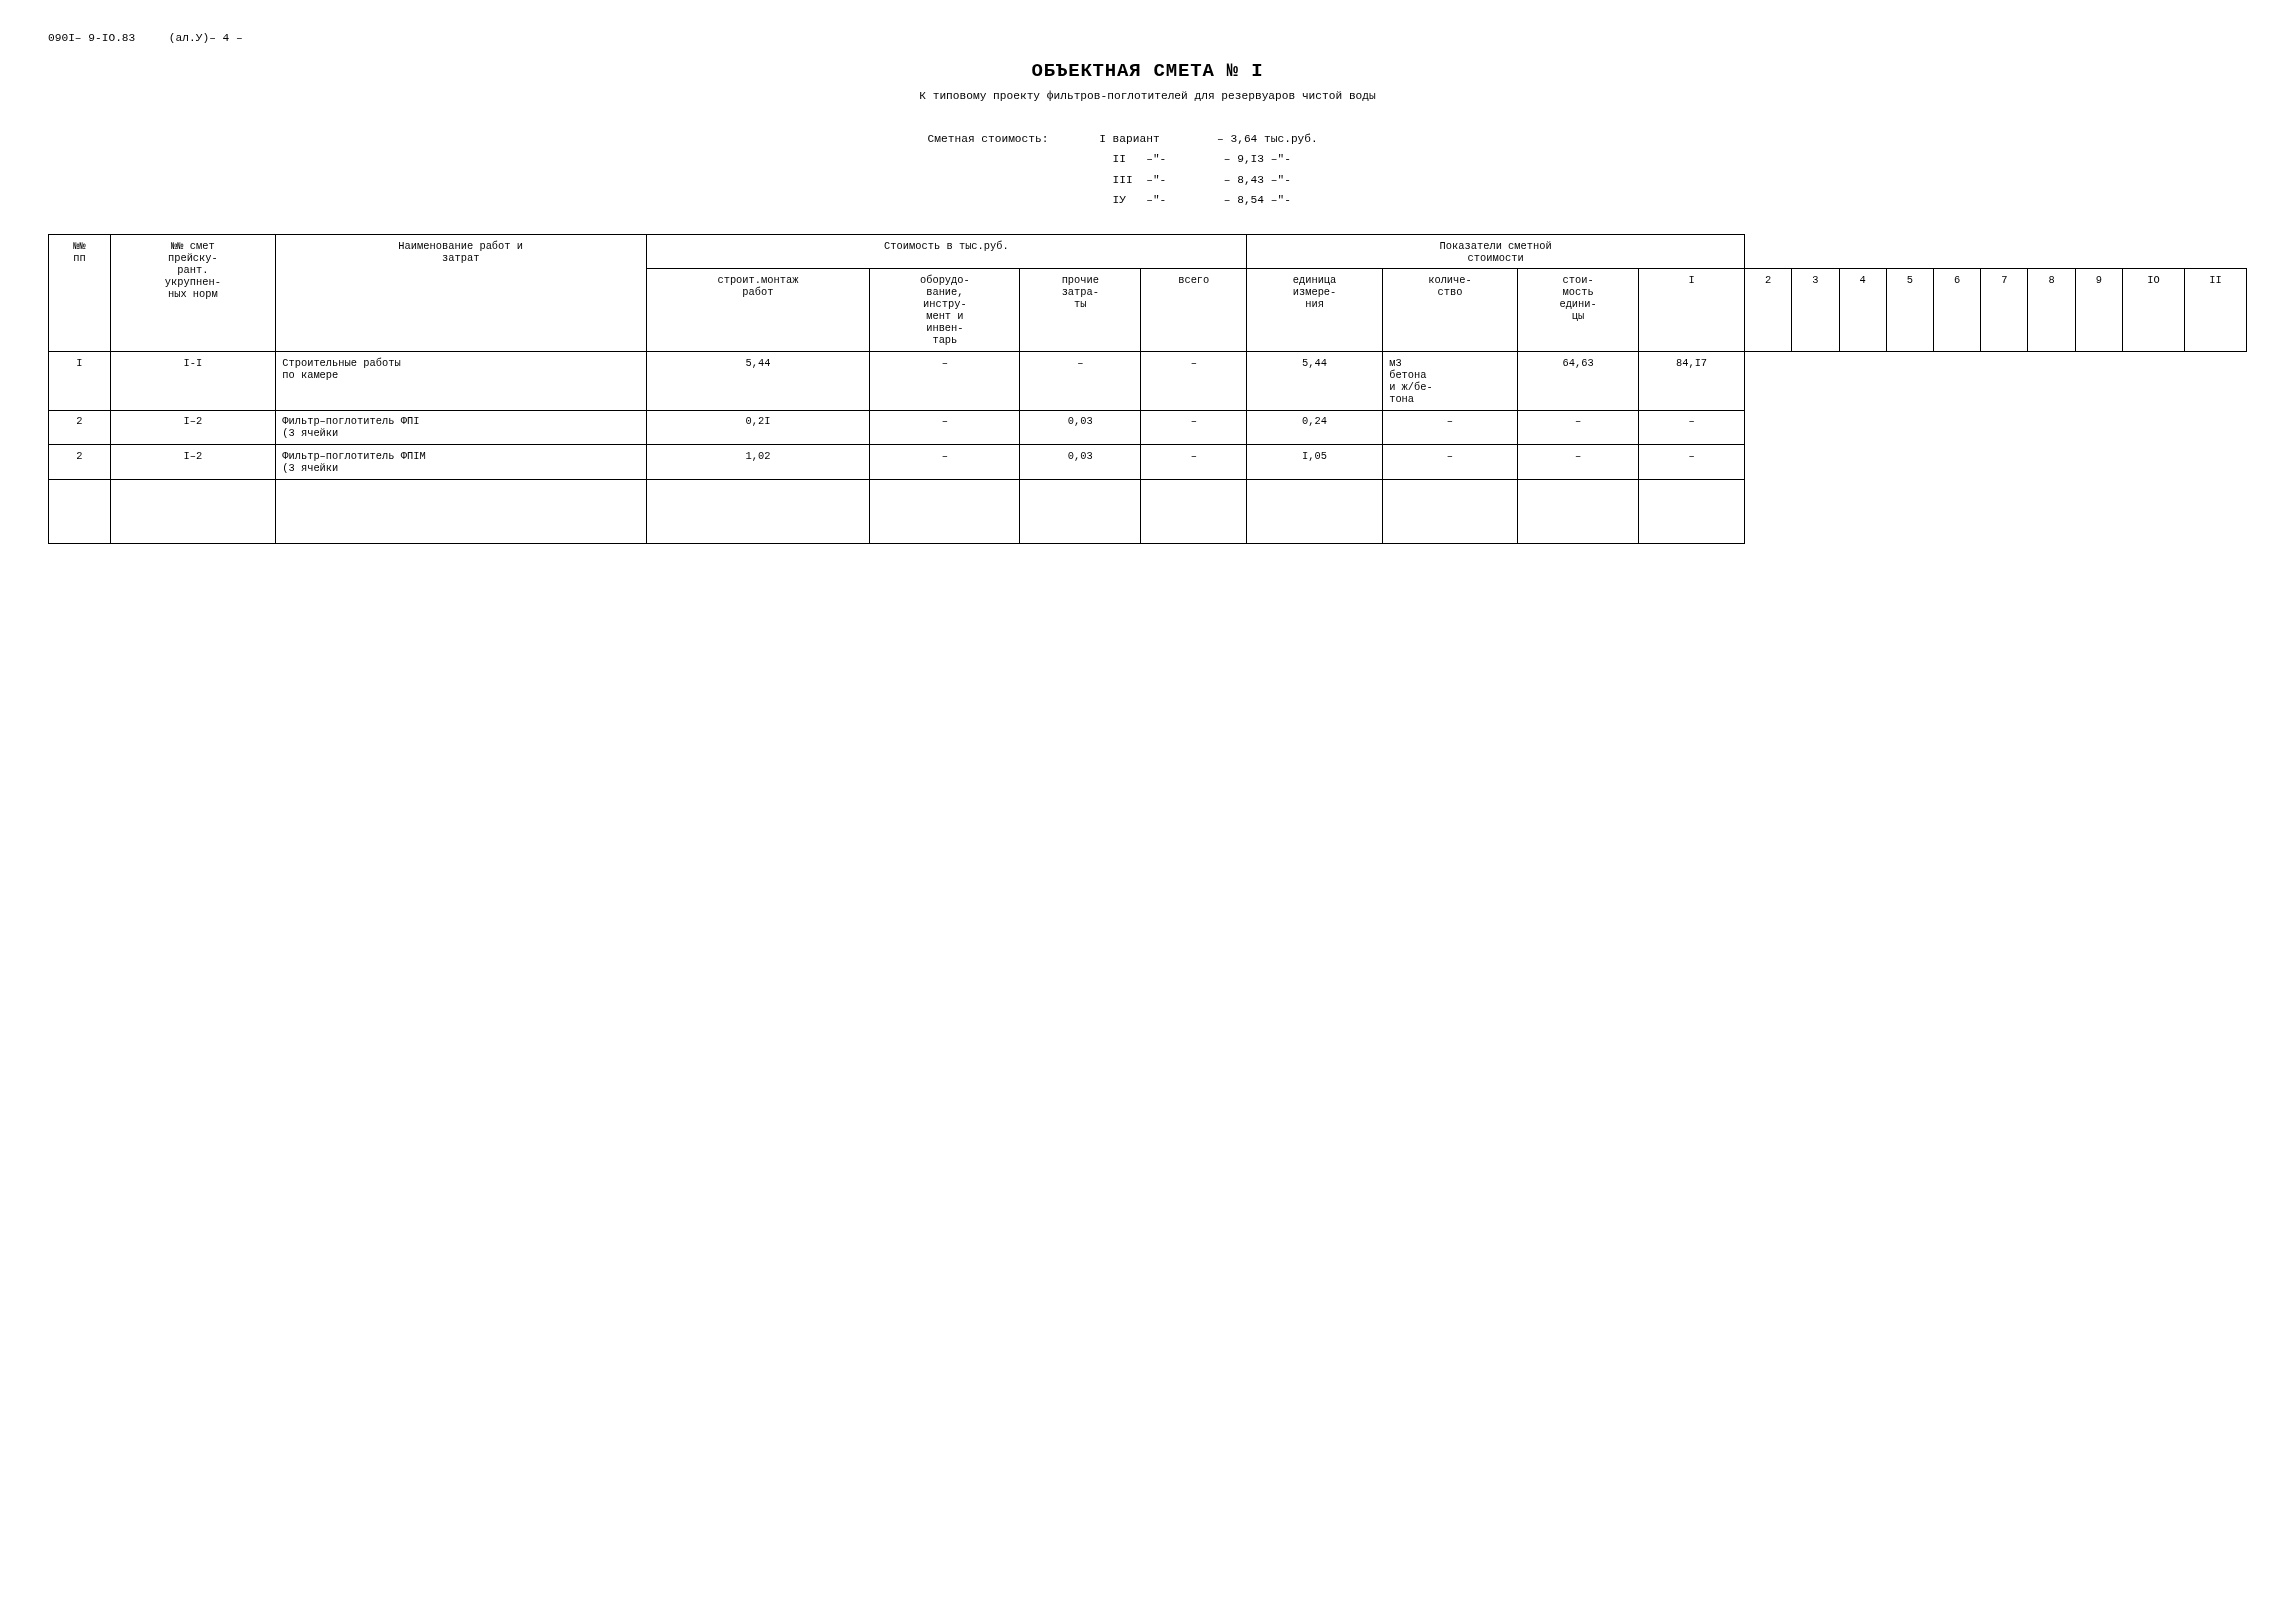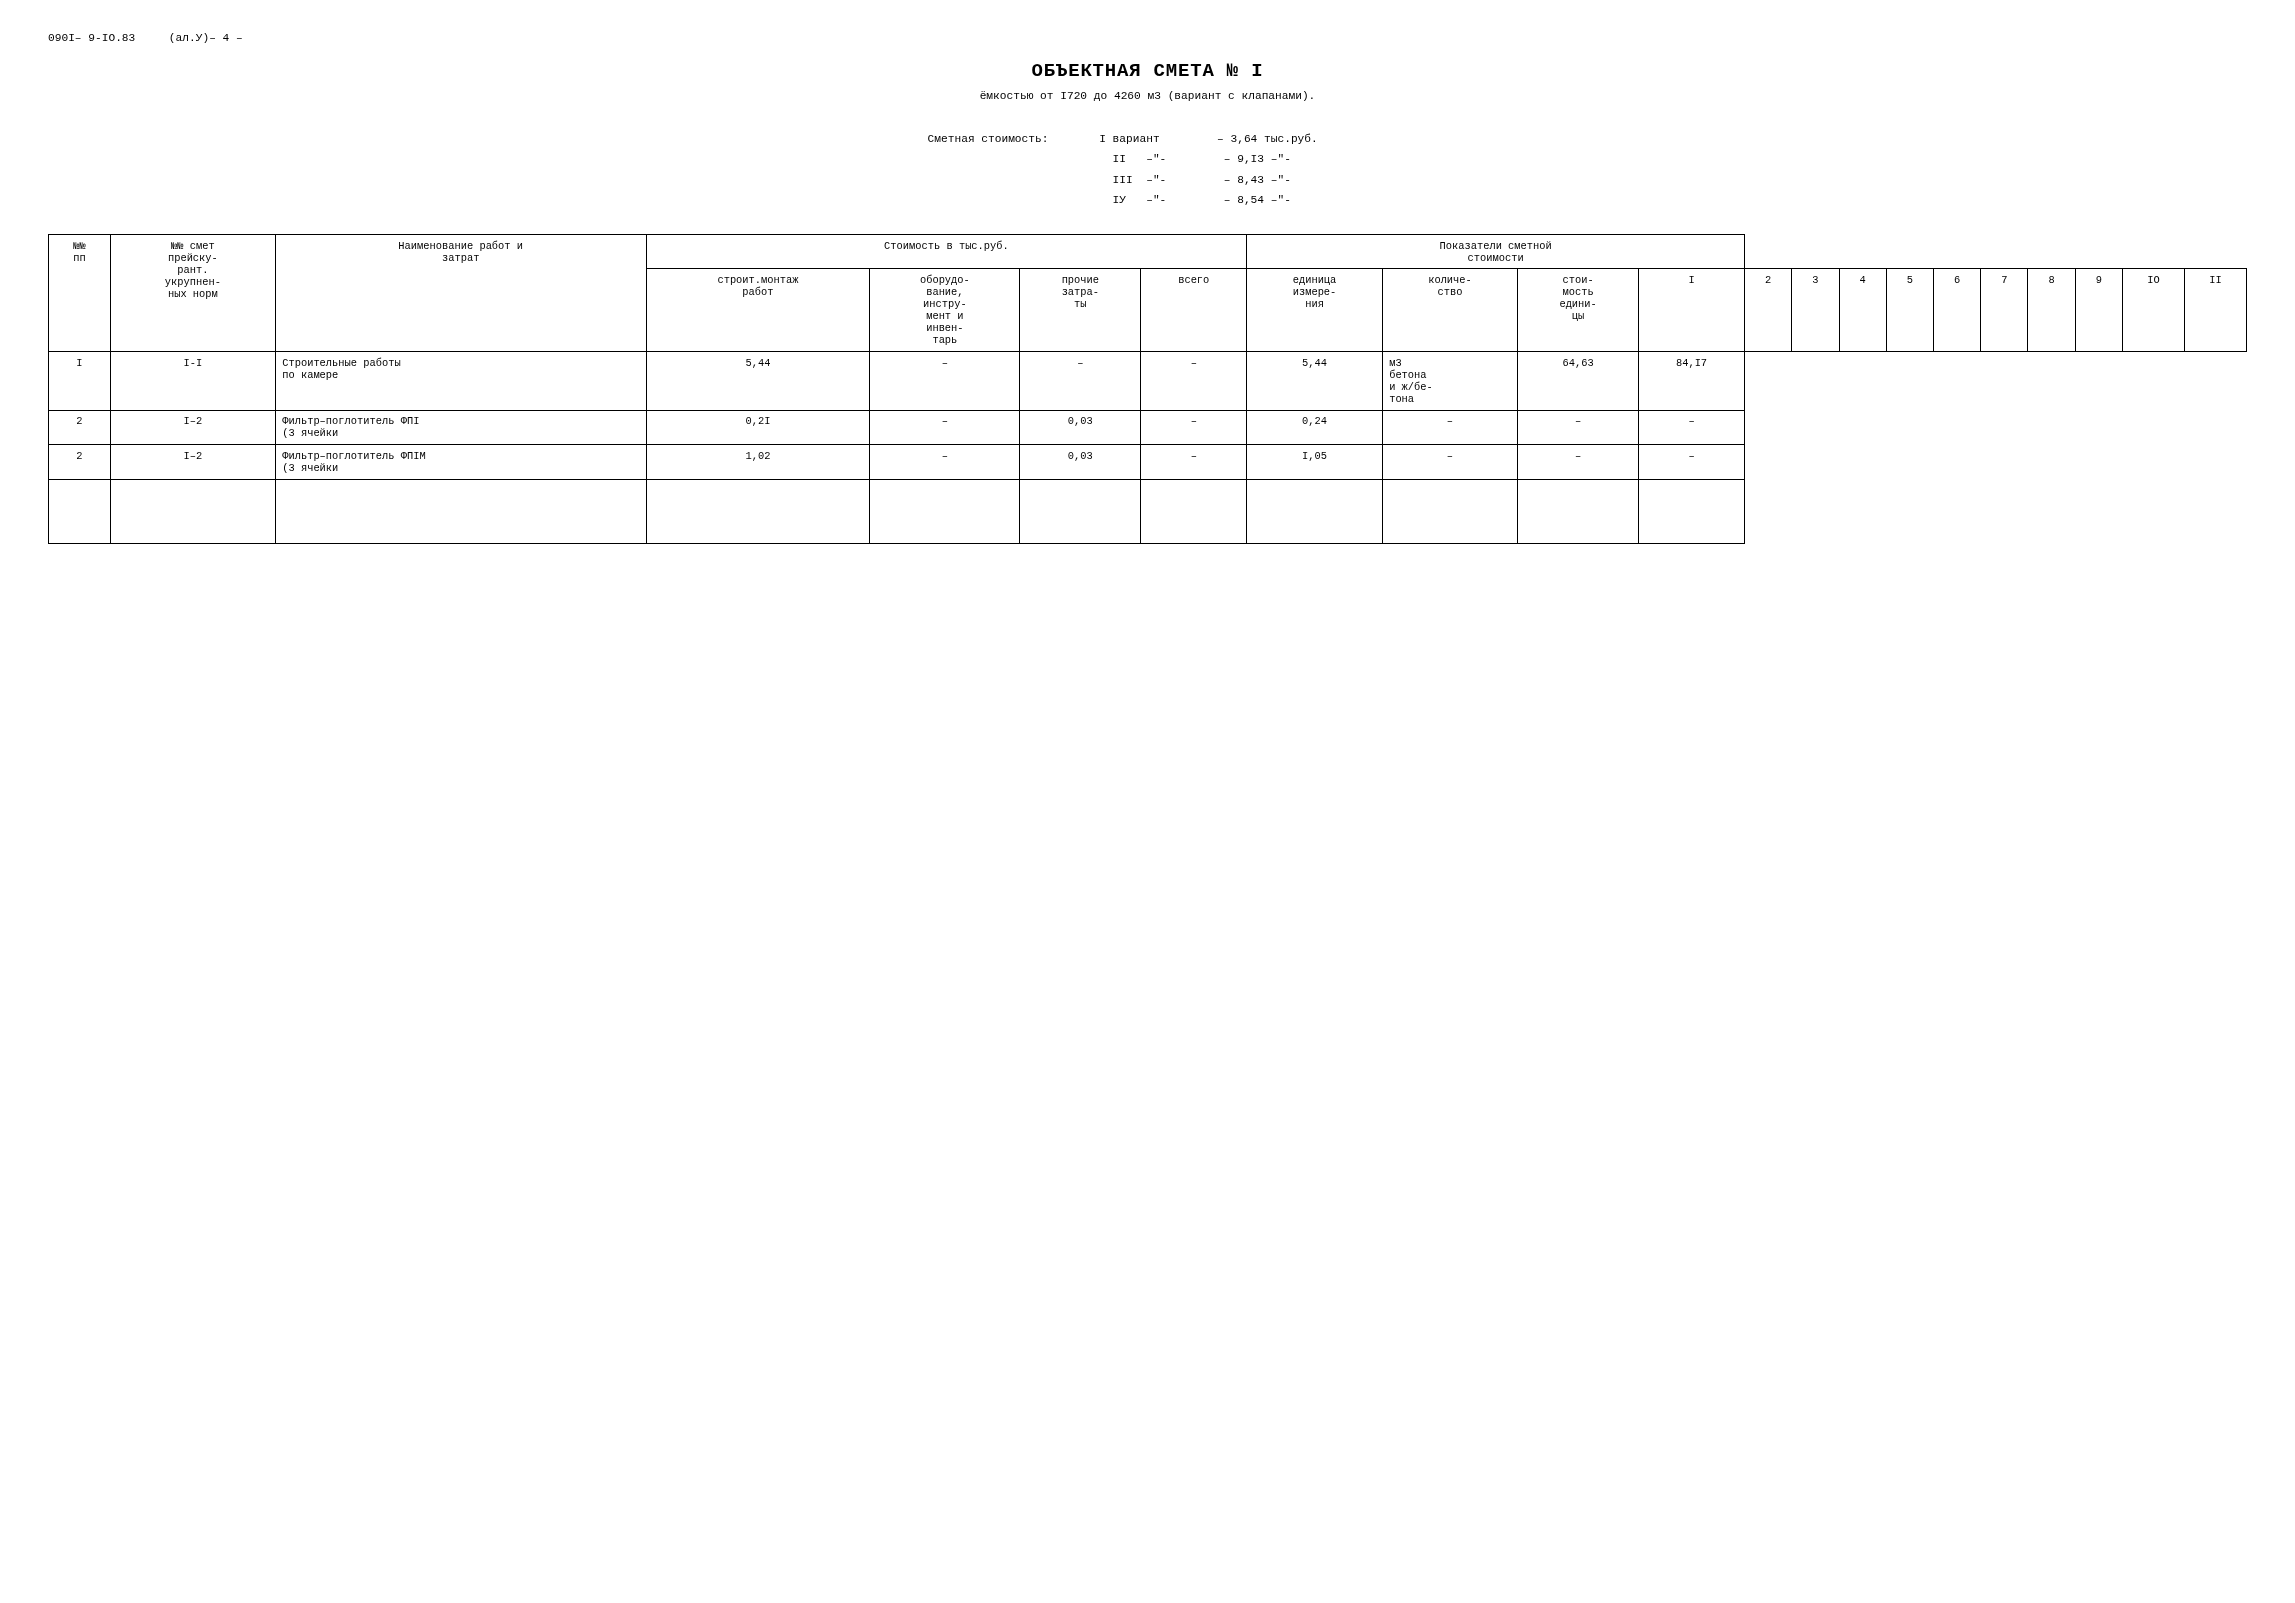--- a/index.html
+++ b/index.html
@@ -95,21 +95,21 @@
   <div class="header-left">
     <span>090I– 9-IO.83</span>&nbsp;&nbsp;&nbsp;&nbsp;
     <span>(ал.У)</span>
   </div>
   <div class="header-center">– 4 –</div>
   <div style="width:161px;"></div>
 </div>
 
 <div class="title-section">
   <div class="title-main">ОБЪЕКТНАЯ СМЕТА № I</div>
-  <div class="title-sub">ёмкостью от I720 до 4260 м3 (вариант с клапанами).</div>
+  <div class="title-sub">К типовому проекту фильтров-поглотителей для резервуаров чистой воды</div>
 </div>
 
 <div class="cost-section">
   <div class="cost-row">
     <span>Сметная стоимость:</span>&nbsp;
     <span>I вариант</span>&nbsp;&nbsp;
     <span>– 3,64 тыс.руб.</span>
   </div>
   <div class="cost-row">
     <span style="margin-left:185px;">II &nbsp;&nbsp;–"-</span>&nbsp;&nbsp;

